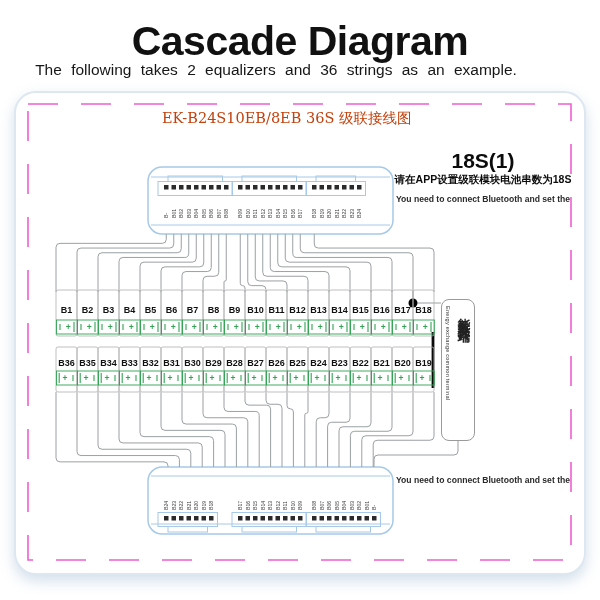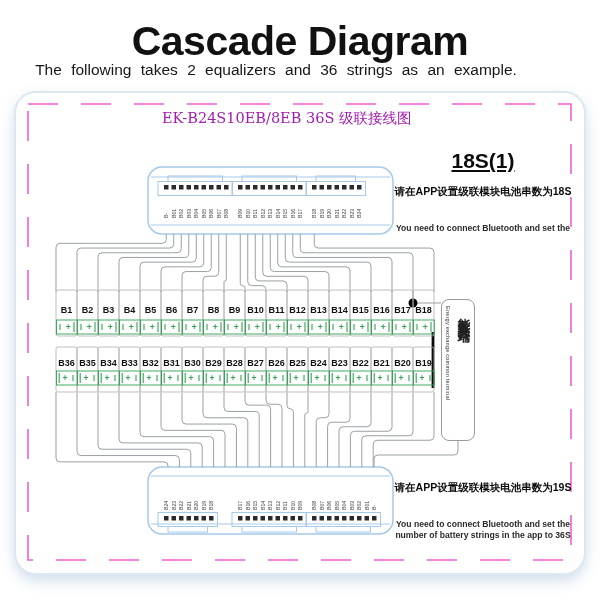--- a/index.html
+++ b/index.html
@@ -4,25 +4,25 @@
 <style>
   html,body{margin:0;padding:0;background:#fff;font-family:"Liberation Sans",sans-serif;}
   #stage{position:relative;width:600px;height:600px;overflow:hidden;background:#fff;}
   .page-title{position:absolute;top:18px;left:0;width:600px;text-align:center;
     font-size:41px;font-weight:700;color:#111;letter-spacing:-0.5px;}
   .page-subtitle{position:absolute;top:61px;left:0;width:552px;text-align:center;
     font-size:15.5px;font-weight:500;color:#161616;word-spacing:5px;}
   .panel{position:absolute;left:14px;top:91px;width:568px;height:480px;background:#fff;
     border:2px solid #dde7f0;border-radius:22px;box-shadow:0 6px 14px rgba(110,150,190,.30);}
   .diagram-heading{position:absolute;left:162px;top:109px;font-family:"DejaVu Serif","Liberation Serif",serif;
-    font-size:14.5px;color:#a21caf;line-height:19.5px;white-space:nowrap;}
+    font-size:14.5px;color:#c2410c;line-height:19.5px;white-space:nowrap;}
   .module-note{position:absolute;width:190px;text-align:center;color:#0b0b0b;}
-  .module-note .m-label{font-size:21px;font-weight:600;line-height:22px;text-decoration:underline;}
-  .module-note .m-zh{font-size:10.5px;font-weight:700;margin-top:13px;white-space:nowrap;}
-  .module-note .m-en{font-size:8.6px;font-weight:600;color:#2a2a2a;margin-top:24px;line-height:11px;}
+  .module-note .m-label{font-size:21px;font-weight:600;line-height:22px;}
+  .module-note .m-zh{font-size:10.5px;font-weight:700;margin-top:1px;white-space:nowrap;}
+  .module-note .m-en{font-size:8.6px;font-weight:600;color:#2a2a2a;margin-top:7px;line-height:11px;}
   #note1{left:388px;top:150px;}
   #note2{left:388px;top:468px;}
   .ct-box{position:absolute;left:441px;top:299px;width:34px;height:142px;border:1px solid #9a9a9a;
     border-radius:8px;background:#fff;box-sizing:border-box;}
   .ct-en{position:absolute;left:3px;top:6px;height:130px;writing-mode:vertical-rl;
     font-size:5.6px;color:#333;letter-spacing:0.2px;}
   .ct-zh{position:absolute;left:13px;top:8px;height:126px;writing-mode:vertical-rl;text-orientation:upright;
     font-size:12.5px;font-weight:700;color:#222;letter-spacing:2px;}
   svg text{font-family:"Liberation Sans",sans-serif;}
   #overlay{position:absolute;left:0;top:0;}
@@ -434,24 +434,22 @@
 
   <div class="module-note" id="note1">
     <div class="m-label">18S(1)</div>
     <div class="m-zh">请在APP设置级联模块电池串数为18S</div>
     <div class="m-en">
       <div>You need to connect Bluetooth and set the</div>
     </div>
   </div>
 
   <div class="module-note" id="note2">
-    <div class="m-zh">请在APP设置级联模块电池串数为19S</div>
     <div class="m-en">
       <div>You need to connect Bluetooth and set the</div>
-      <div>number of battery strings in the app to 36S</div>
     </div>
   </div>
 
   <div class="ct-box">
     <span class="ct-en">Energy exchange common terminal</span>
     <span class="ct-zh">能量交换公共端</span>
   </div>
 </div>
 
 </body></html>

